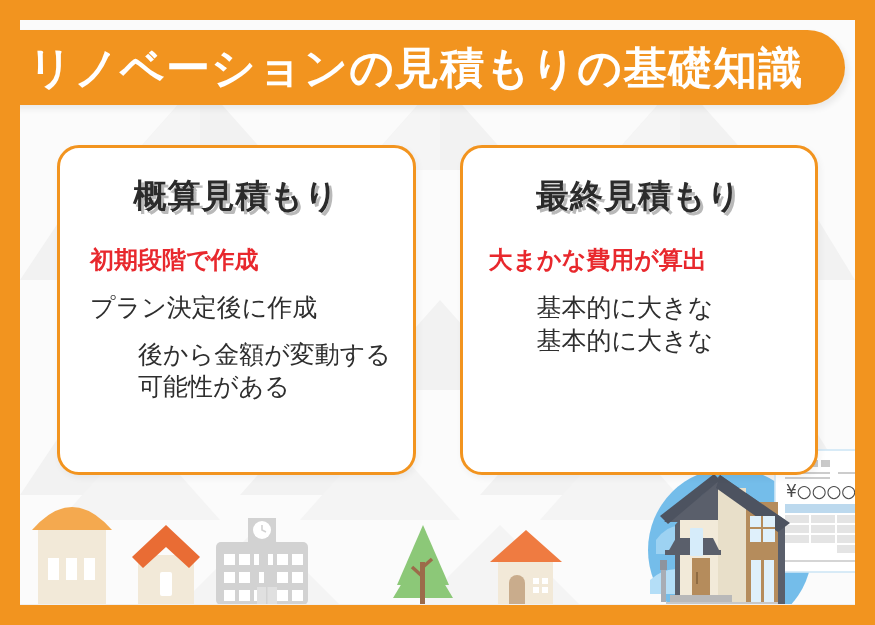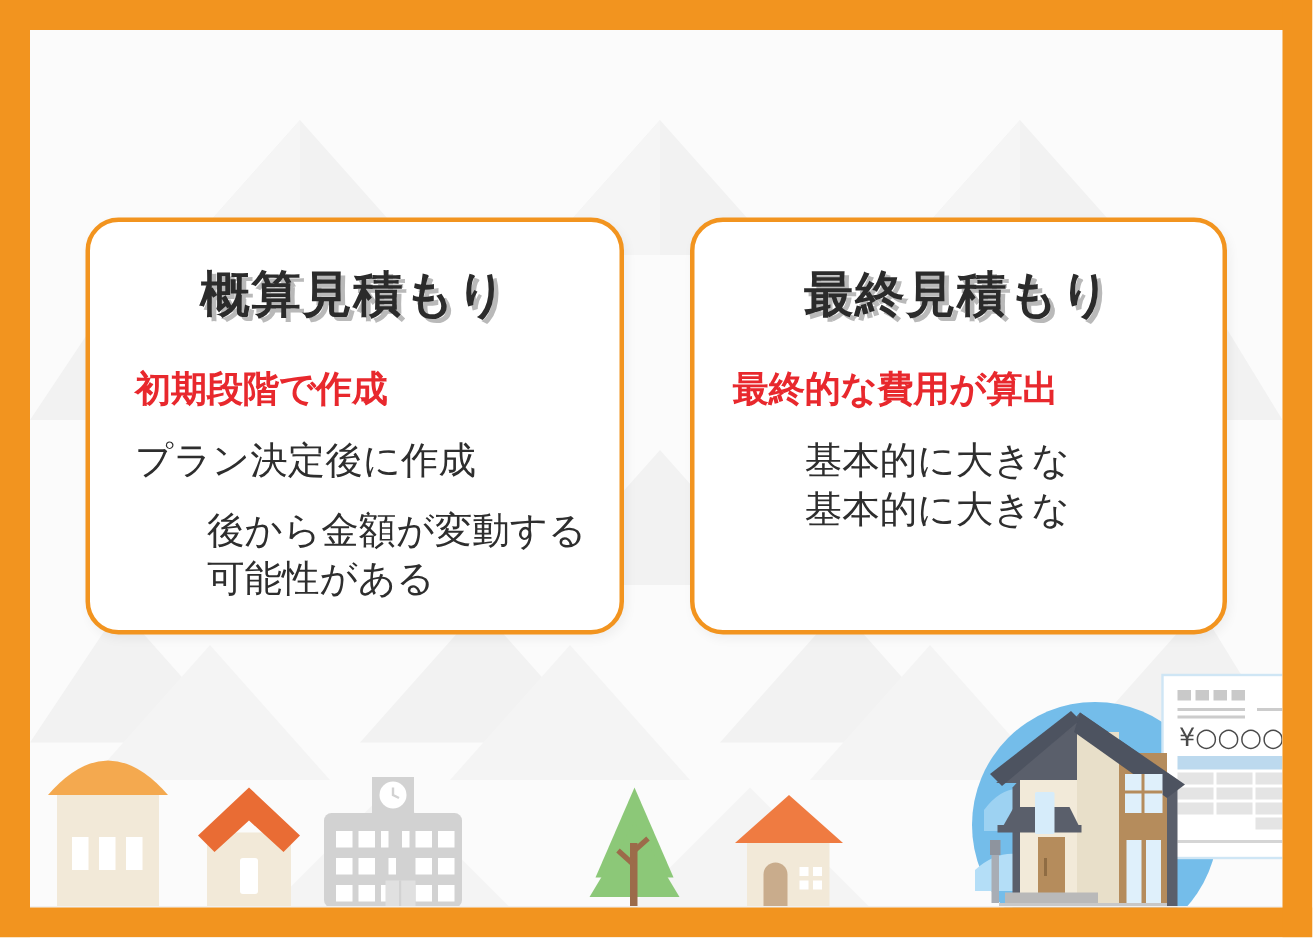--- a/index.html
+++ b/index.html
@@ -82,21 +82,21 @@
     line-height: 1;
     white-space: nowrap;
     font-family: "DejaVu Sans", "Liberation Sans", sans-serif;
   }
 
   
   .cards {
     position: absolute;
     left: 0; top: 145px;
     width: 875px;
-    height: 278px;
+    height: 330px;
     z-index: 15;
     display: flex;
     gap: 44px;
     padding: 0 57px;
     box-sizing: border-box;
   }
   .card {
     flex: 1 1 0;
     background: #ffffff;
     border: 3px solid #f2941f;
@@ -321,39 +321,42 @@
         <rect x="646" y="172" width="112" height="6" fill="#c8c8c8"></rect>
 
         <rect x="640" y="130" width="7" height="10" fill="#8e949e"></rect>
         <rect x="641" y="140" width="5" height="32" fill="#a8adb5"></rect>
       </g>
 
       <rect x="0" y="174" width="835" height="2" fill="#f0f0f0"></rect>
     </svg>
   </div>
 
+  <div class="title-banner">
+    <div class="title-text">リノベーションの見積もりの基礎知識</div>
+  </div>
 
   <div class="cards">
 
     <div class="card card-left">
       <div class="card-heading">概算見積もり</div>
       <div class="card-lines">
         <div class="line accent">初期段階で作成</div>
         <div class="line">プラン決定後に作成</div>
         <div class="line multi">
           <span>後から金額が変動する</span>
           <span>可能性がある</span>
         </div>
       </div>
     </div>
 
     <div class="card card-right">
       <div class="card-heading">最終見積もり</div>
       <div class="card-lines">
-        <div class="line accent">最終的な費用が算出</div>
+        <div class="line accent">大まかな費用が算出</div>
         <div class="line multi">
           <span>基本的に大きな</span>
           <span>基本的に大きな</span>
         </div>
       </div>
     </div>
 
   </div>
 
   <div class="frame-top"></div>

